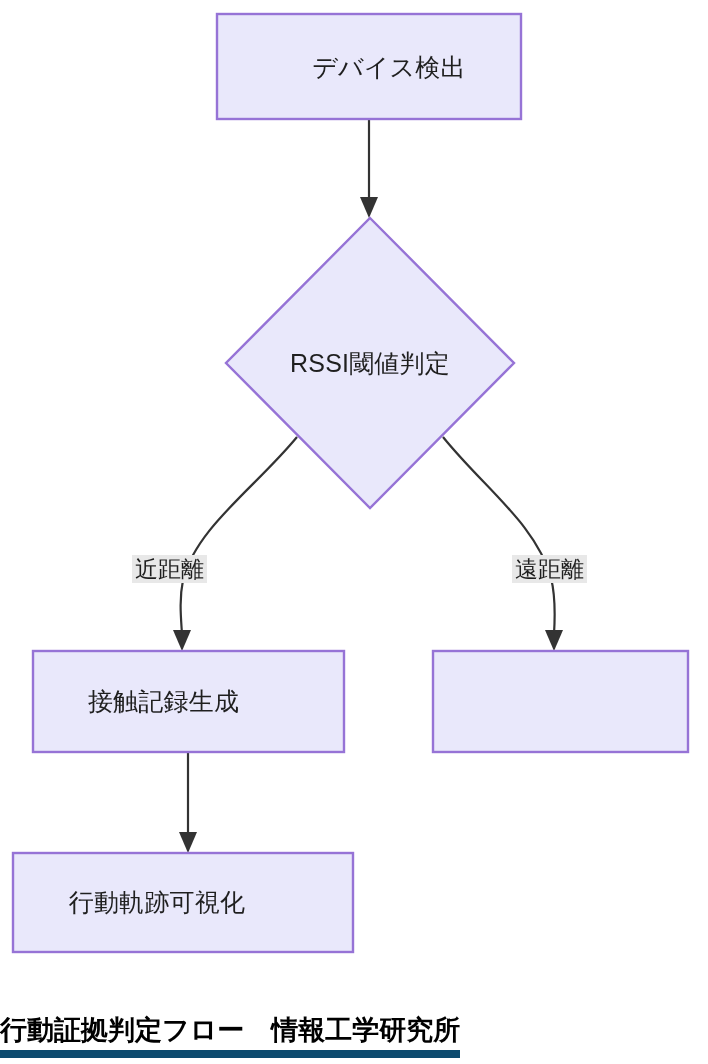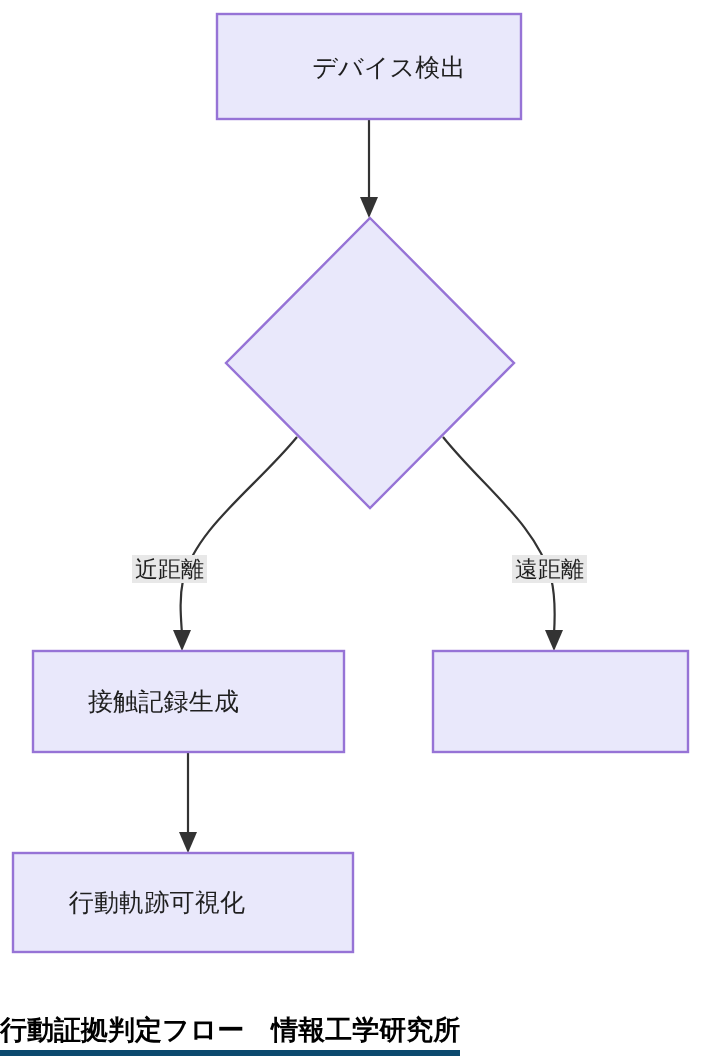--- a/index.html
+++ b/index.html
@@ -74,21 +74,21 @@
 
   #caption {
     position: absolute;
     left: 0px;
     top: 1012px;
     font-size: 27px;
     font-weight: bold;
     color: #000000;
     white-space: nowrap;
     letter-spacing: 0px;
-    border-bottom: 6px solid #0c4a6e;
+    border-bottom: 8px solid #0c4a6e;
     padding-bottom: 2px;
     display: inline-block;
   }
 </style>
 </head>
 <body>
 
 <div id="canvas">
 
   <svg id="diagram" viewBox="0 0 708 1064">
@@ -120,20 +120,21 @@
     <rect class="node-shape" x="33" y="651" width="311" height="101"></rect>
 
     <rect class="node-shape" x="433" y="651" width="255" height="101"></rect>
 
     <rect class="node-shape" x="13" y="853" width="340" height="99"></rect>
 
   </svg>
 
   <div class="node-label" style="left:217px; top:54px; width:304px;margin-left:20px;">デバイス検出</div>
 
+  <div class="node-label" style="left:226px; top:350px; width:288px;">RSSI閾値判定</div>
 
   <div class="node-label" style="left:33px; top:688px; width:261px;">接触記録生成</div>
 
 
   <div class="node-label" style="left:13px; top:889px; width:288px;">行動軌跡可視化</div>
 
   <div class="edge-label" style="left:132px; top:555px;">近距離</div>
 
   <div class="edge-label" style="left:512px; top:555px;">遠距離</div>
 

